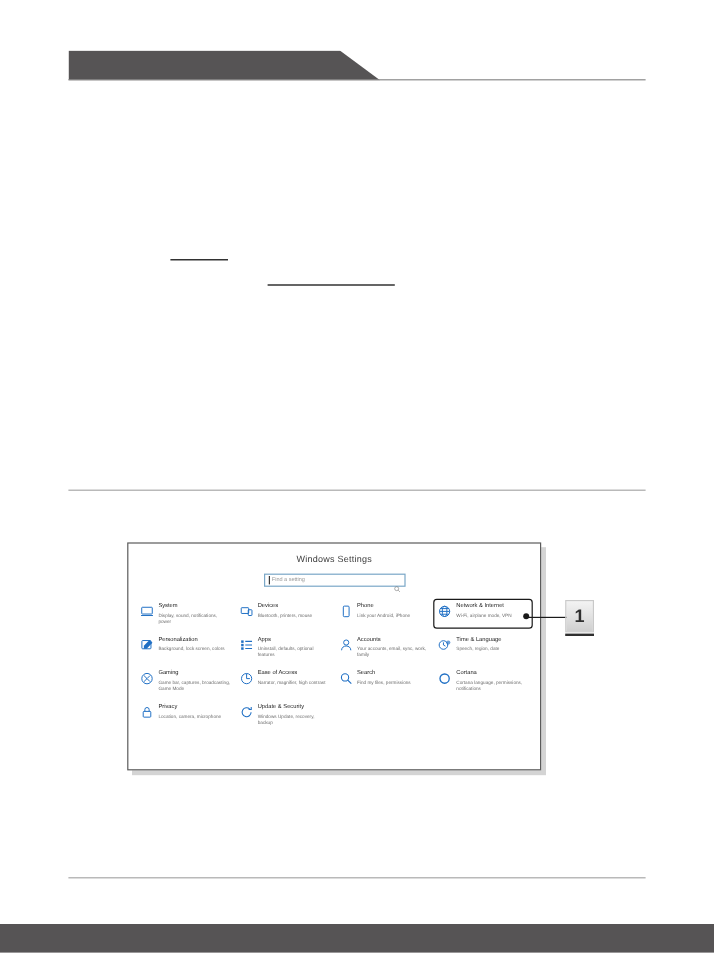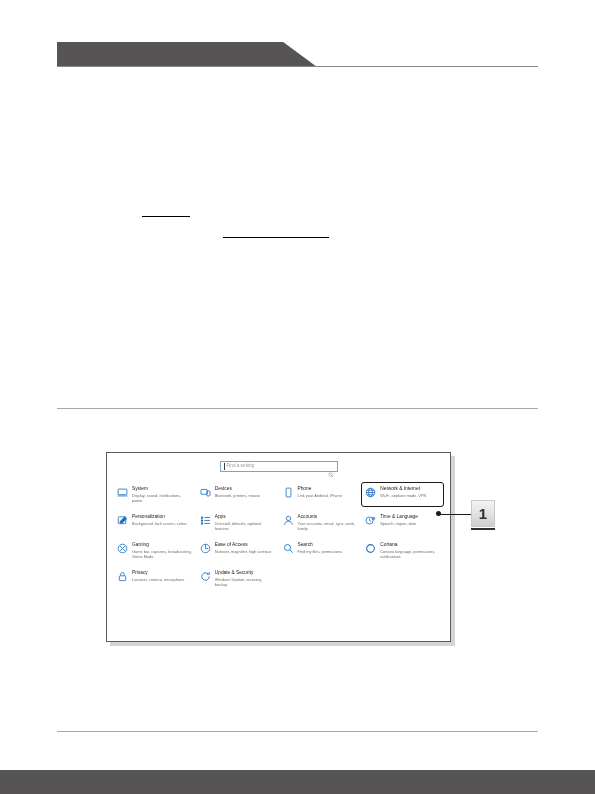--- a/index.html
+++ b/index.html
@@ -235,20 +235,21 @@
 </div>
 
 <div class="text-rule rule-a"></div>
 <div class="text-rule rule-b"></div>
 
 <div class="section-divider"></div>
 
 <div class="settings-shadow"></div>
 <div class="settings-window">
 
+  <div class="settings-title">Windows Settings</div>
 
   <div class="search-row">
     <div class="search-box">
       <div class="search-caret"></div>
       <div class="search-placeholder">Find a setting</div>
       <span class="search-icon">
         <svg viewBox="0 0 16 16" fill="none" stroke="currentColor" stroke-width="1.4">
           <circle cx="6.8" cy="6.8" r="4.4"></circle>
           <line x1="10.2" y1="10.2" x2="14" y2="14"></line>
         </svg>

